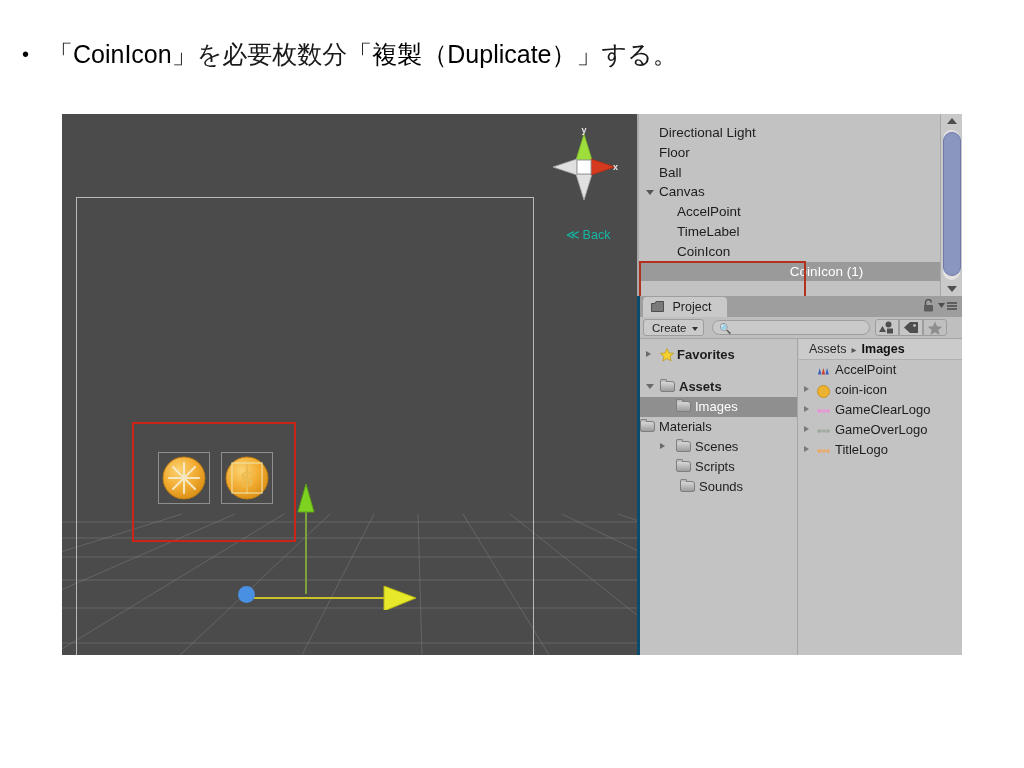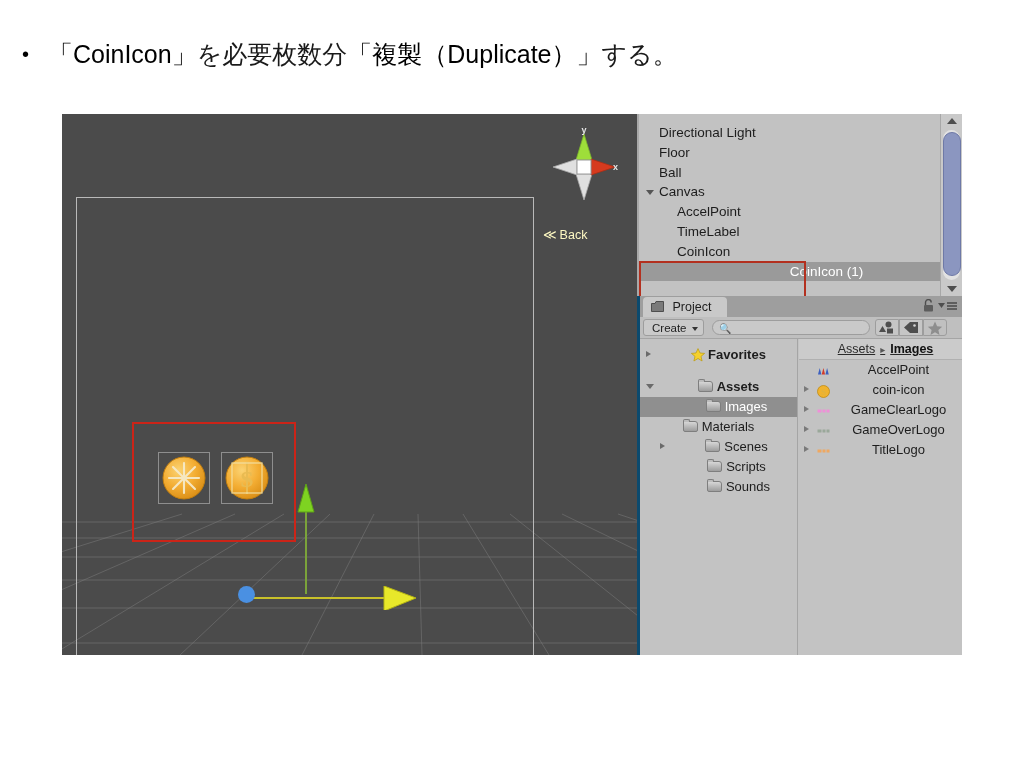--- a/index.html
+++ b/index.html
@@ -90,23 +90,23 @@
 
   #gizmo-axis {
     position: absolute;
     left: 487px;
     top: 14px;
     width: 70px;
     height: 78px;
   }
   #gizmo-back {
     position: absolute;
-    left: 481px;
+    left: 504px;
     top: 113px;
-    color: #fef9c3;
+    color: #14b8a6;
     font-size: 12.5px;
     white-space: nowrap;
   }
   #gizmo-back .lt { margin-right: 3px; font-size: 13px; }
 
   
   #right-column {
     position: absolute;
     left: 575px;
     top: 0px;
@@ -322,21 +322,21 @@
     border: 1px solid #9d9d9d;
     box-sizing: border-box;
   }
   #tool-btn-1 { left: 235px; border-radius: 3px 0 0 3px; }
   #tool-btn-2 { left: 259px; }
   #tool-btn-3 { left: 283px; border-radius: 0 3px 3px 0; background: #c0c0c0; }
 
   #project-body {
     position: absolute;
     left: 0; right: 0;
-    top: 43px; bottom: 0; text-align: center;
+    top: 43px; bottom: 0;
   }
   #project-left {
     position: absolute;
     left: 0; top: 0;
     width: 158px; height: 100%;
     background: #c3c3c3;
     border-right: 1px solid #a5a5a5;
     box-sizing: border-box;
     padding-top: 6px;
   }
@@ -348,21 +348,20 @@
   }
   #breadcrumb {
     height: 20px;
     line-height: 20px;
     padding-left: 10px;
     background: #cbcbcb;
     border-bottom: 1px solid #b0b0b0;
     font-size: 12.5px;
     color: #2a2a2a;
     white-space: nowrap;
-    text-decoration: underline;
   }
   #breadcrumb .sep { margin: 0 5px; color: #555; font-size: 10px; }
   #breadcrumb .cur { font-weight: bold; color: #111; }
 
   .p-row {
     position: relative;
     height: 20px;
     line-height: 20px;
     font-size: 13px;
     color: #1d1d1d;

